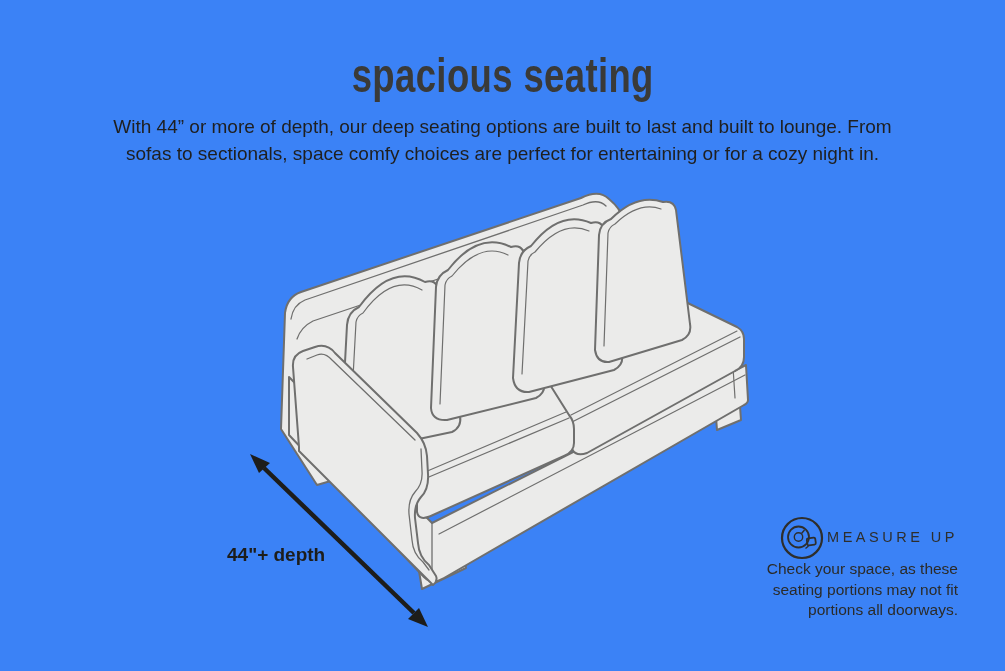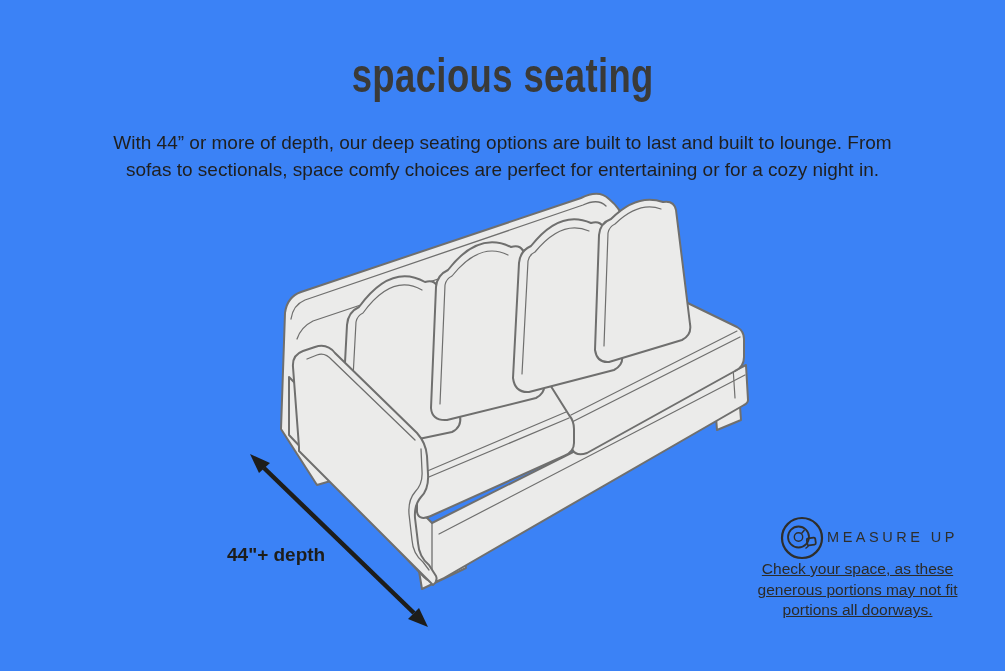--- a/index.html
+++ b/index.html
@@ -22,41 +22,40 @@
     transform:scaleX(.76);
     transform-origin:center;
     letter-spacing:.5px;
     white-space:nowrap;
   }
   .intro{
     position:absolute;top:113px;left:0;width:1005px;
     text-align:center;
     font-size:19px;line-height:27px;
     color:#1f1f1f;
-    margin-top:16px;
   }
   .sofa-svg{position:absolute;left:265px;top:185px;}
   .arrow-svg{position:absolute;left:238px;top:446px;}
   .dim-label{
     position:absolute;left:227px;top:544px;
     font-size:19px;font-weight:700;color:#1d1d1b;
     white-space:nowrap;
   }
   .measure-block{position:absolute;left:757px;top:512px;width:201px;height:130px;}
   .measure-icon{position:absolute;left:22px;top:2px;}
   .measure-heading{
     position:absolute;right:0;top:17px;
     font-size:14.5px;font-weight:400;
     letter-spacing:3.5px;color:#2e2e2c;
     white-space:nowrap;
   }
   .measure-note{
     position:absolute;right:0;top:47px;width:201px;
-    text-align:center;
-    font-size:15.5px;line-height:20.7px;color:#2b2b29;text-decoration:underline;
+    text-align:right;
+    font-size:15.5px;line-height:20.7px;color:#2b2b29;
   }
 </style>
 </head>
 <body>
 
 <div class="page">
 
   <div class="title-wrap">
     <span class="title">spacious seating</span>
   </div>
@@ -136,18 +135,18 @@
         <circle cx="19.5" cy="23" r="10.5" stroke-width="1.8"></circle>
         <circle cx="19.5" cy="23" r="4.2" stroke-width="1.4"></circle>
         <path d="M 22.5 19.5 L 25.5 16" stroke-width="1.4"></path>
         <rect x="28" y="24" width="8.5" height="7" rx="1.5" stroke-width="1.8" transform="rotate(-8 32 27)"></rect>
         <path d="M 29.5 32 L 26.5 34.5" stroke-width="1.4"></path>
       </g>
     </svg>
     <div class="measure-heading">MEASURE UP</div>
     <div class="measure-note">
       <div>Check your space, as these</div>
-      <div>generous portions may not fit</div>
+      <div>seating portions may not fit</div>
       <div>portions all doorways.</div>
     </div>
   </div>
 
 </div>
 
 </body></html>

